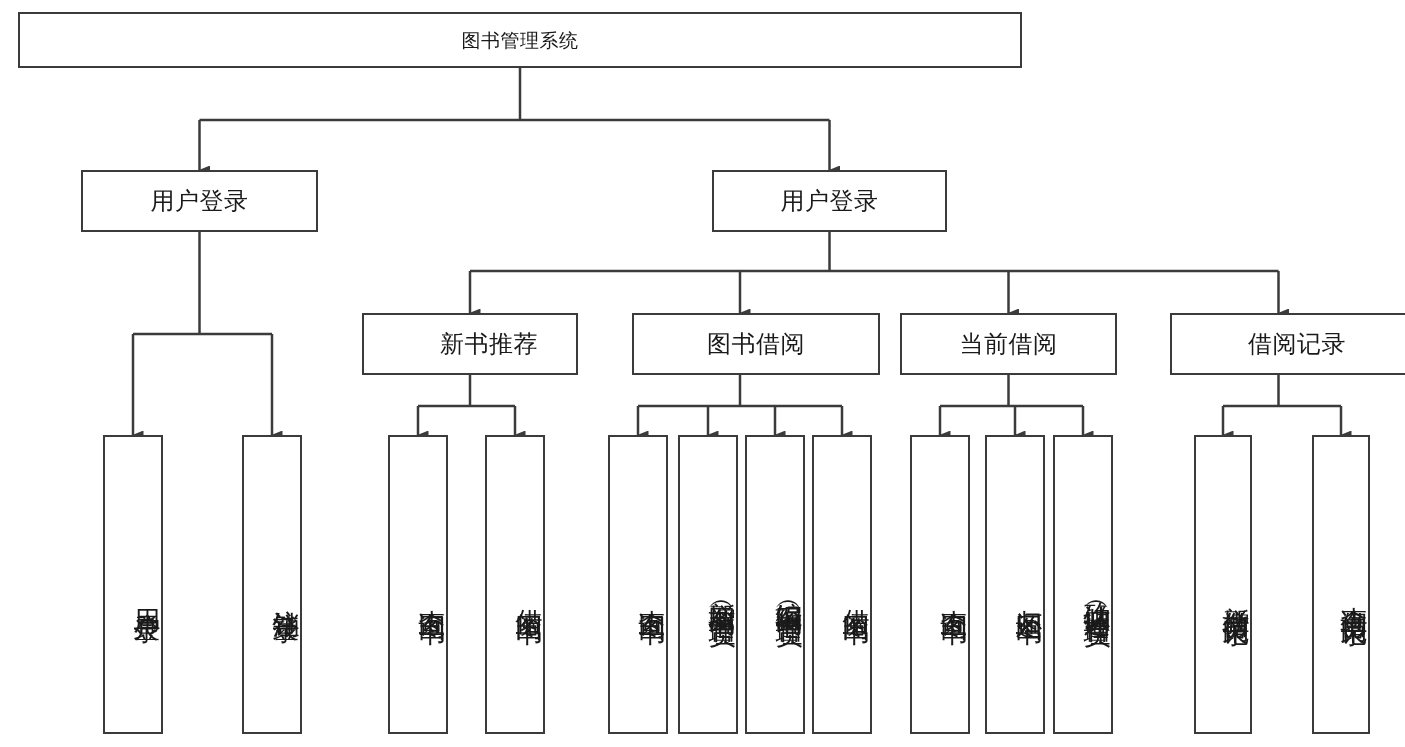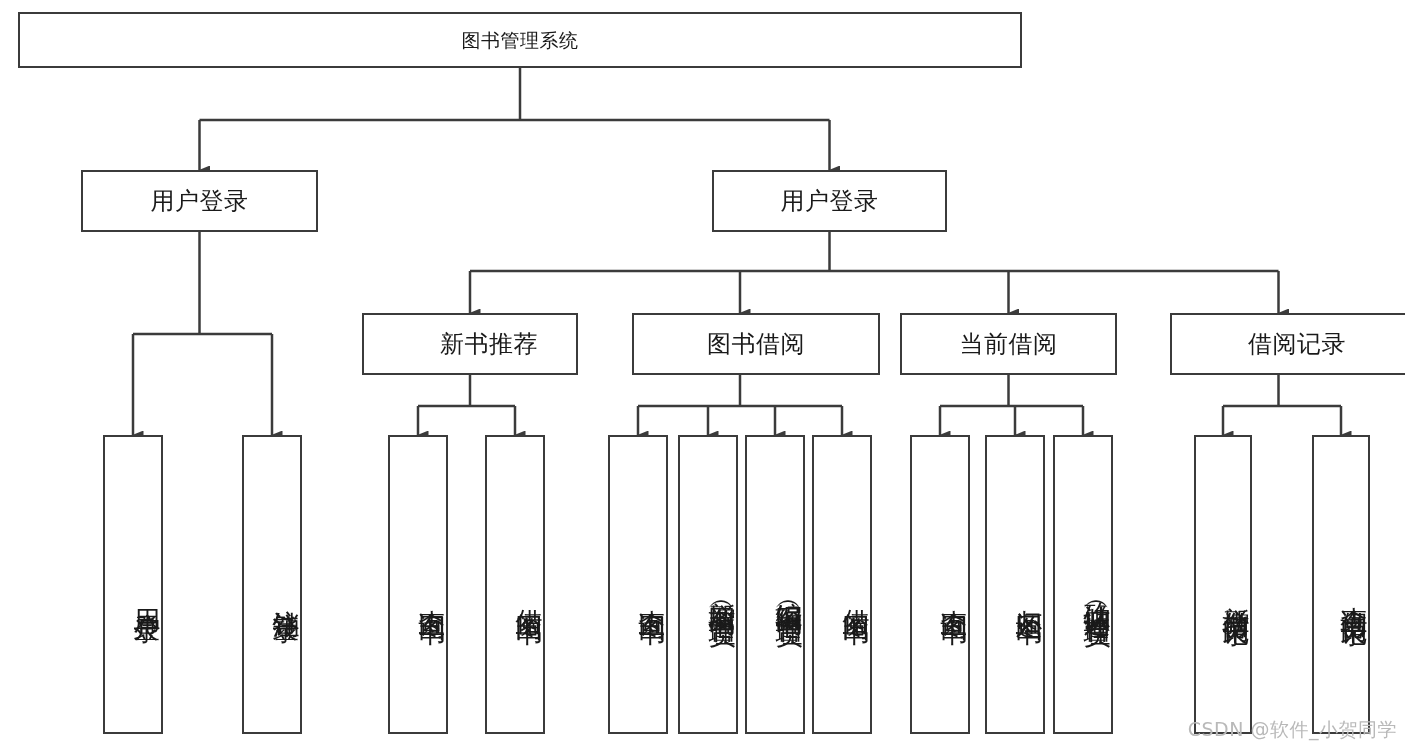--- a/index.html
+++ b/index.html
@@ -176,14 +176,13 @@
         <span class="label">确认归还（管理员）</span>
       </div>
       <div class="node vert" style="left: 1194px; top: 435px; width: 58px; height: 299px;">
         <span class="label">新增借阅记录</span>
       </div>
       <div class="node vert" style="left: 1312px; top: 435px; width: 58px; height: 299px;">
         <span class="label">查询借阅记录</span>
       </div>
     </div>
 
-  <div id="watermark">CSDN @软件_小贺同学</div>
 </div>
 
 </body></html>

